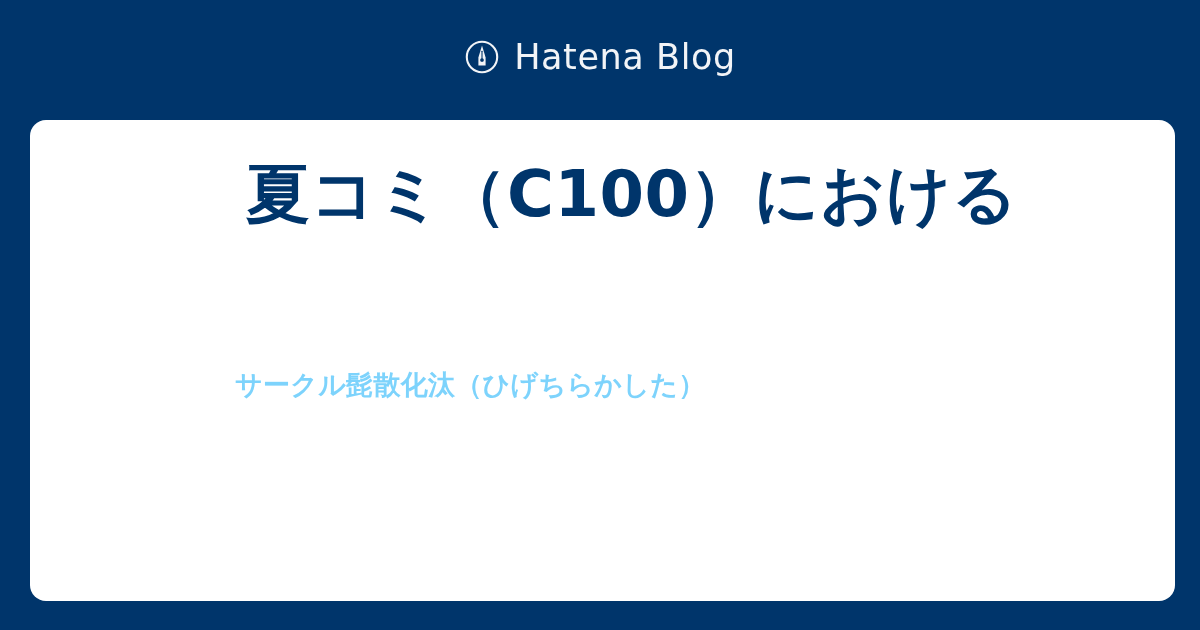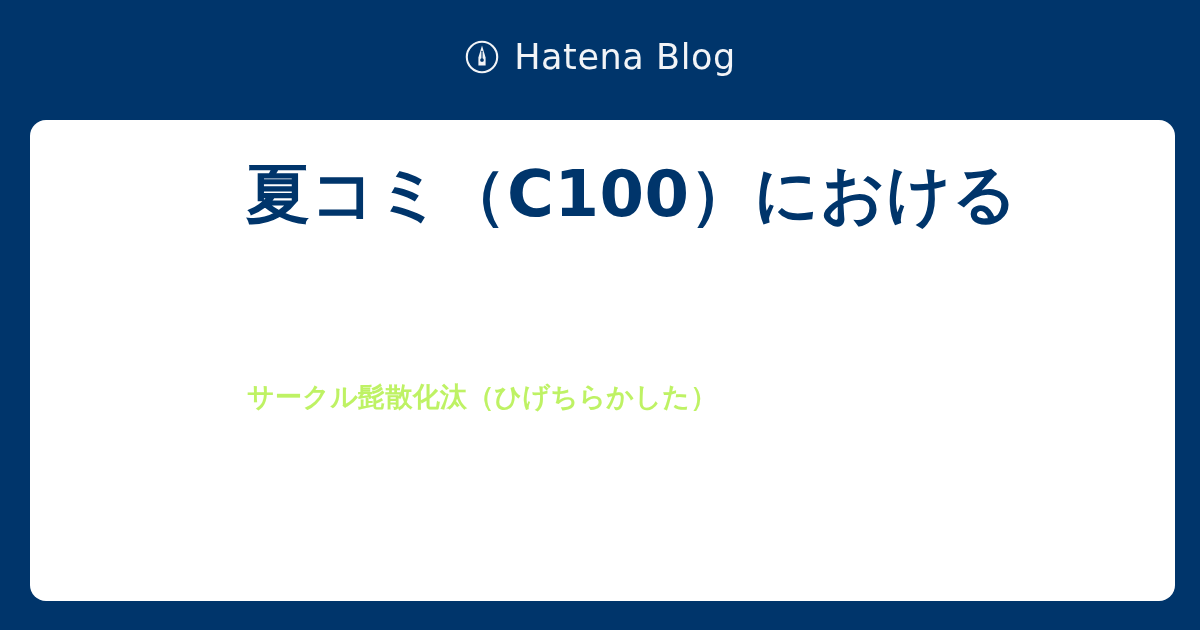--- a/index.html
+++ b/index.html
@@ -75,22 +75,22 @@
     display: block;
     white-space: nowrap;
   }
 
   
   .blog-name {
     position: absolute;
     left: 235px;
     top: 366px;
     width: 740px;
-    margin: 12px;
-    color: #bef264;
+    margin: 0;
+    color: #7dd3fc;
     font-size: 27px;
     line-height: 1.4;
     font-weight: 700;
     letter-spacing: 0.3px;
     white-space: nowrap;
     font-family: "DejaVu Sans", "Liberation Sans", sans-serif;
   }
 </style>
 </head>
 <body>

